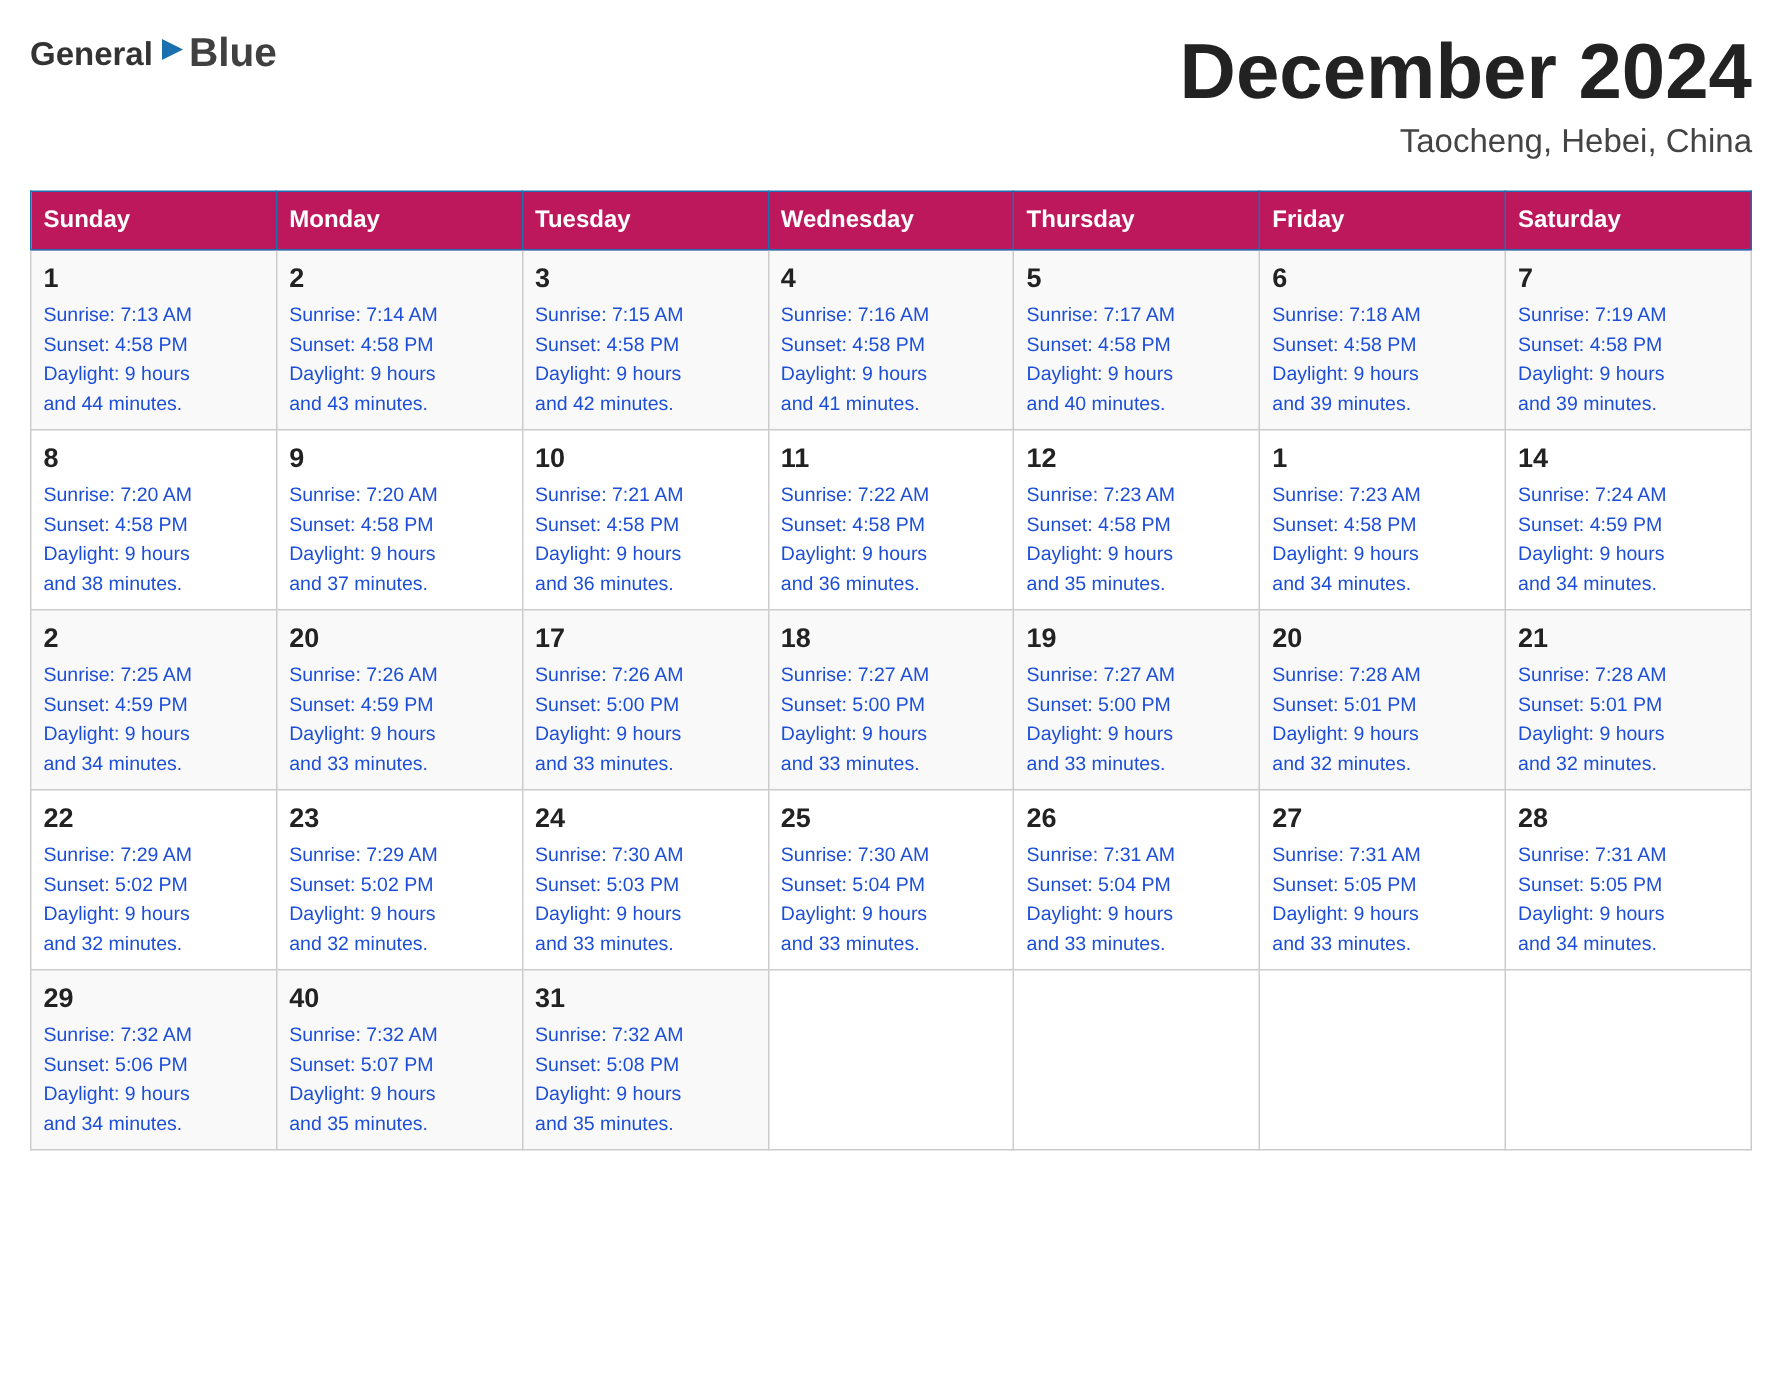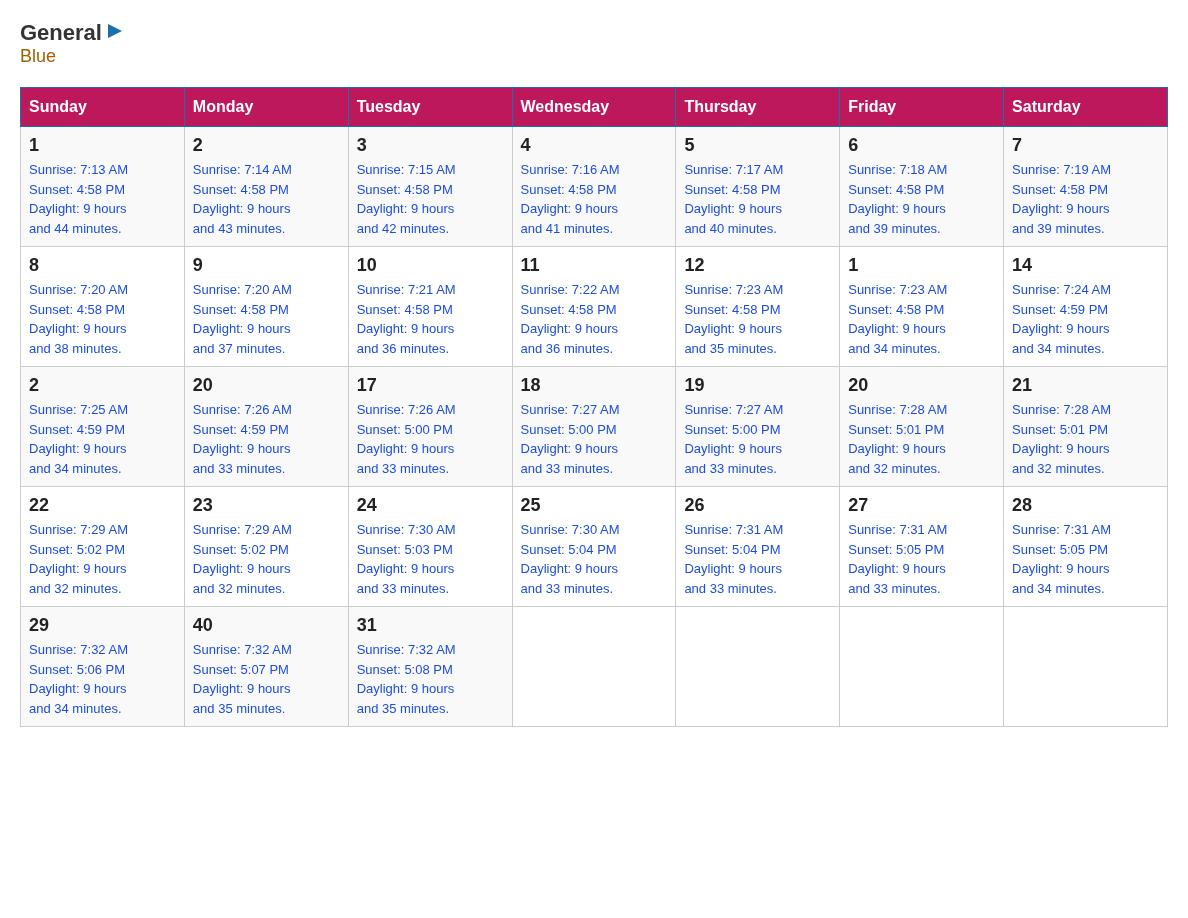--- a/index.html
+++ b/index.html
@@ -20,27 +20,27 @@
       display: flex;
       align-items: center;
       gap: 4px;
     }
     .logo-text-general {
       font-size: 22px;
       font-weight: bold;
       color: #333;
     }
     .logo-text-blue {
-      font-size: 18px;
-      font-weight: normal;
-      color: #a16207;
+      font-size: 27px;
+      font-weight: bold;
+      color: #404040;
     }
     .logo-block {
       display: flex;
-      flex-direction: column;
+      flex-direction: row;
     }
     .logo-line1 {
       display: flex;
       align-items: center;
     }
     .title-block {
       text-align: right;
     }
     .month-title {
       font-size: 52px;
@@ -112,20 +112,24 @@
           <svg width="22" height="22" viewBox="0 0 22 22">
             <polygon points="4,4 18,11 4,18" fill="#1a6faf"></polygon>
           </svg>
         </span>
       </div>
       <div>
         <span class="logo-text-blue">Blue</span>
       </div>
     </div>
   </div>
+  <div class="title-block">
+    <div class="month-title">December 2024</div>
+    <div class="location-title">Taocheng, Hebei, China</div>
+  </div>
 </div>
 
 <table class="calendar">
   <thead>
     <tr>
       <th>Sunday</th>
       <th>Monday</th>
       <th>Tuesday</th>
       <th>Wednesday</th>
       <th>Thursday</th>

